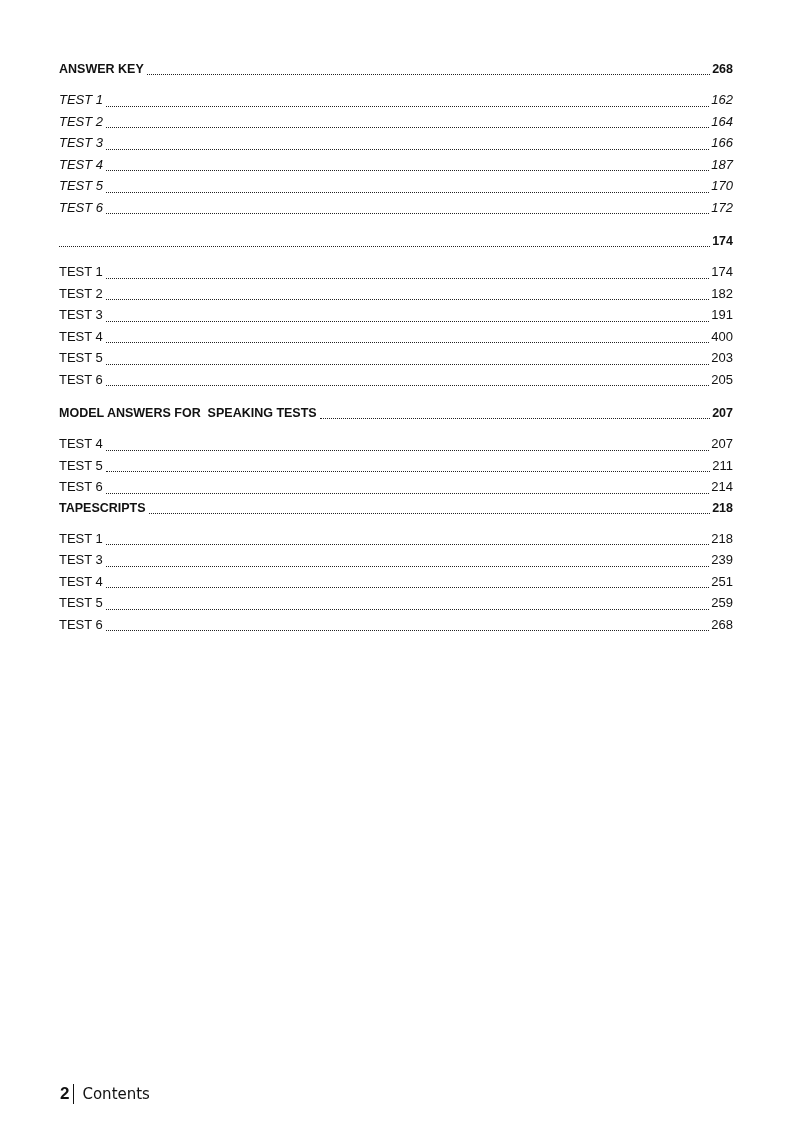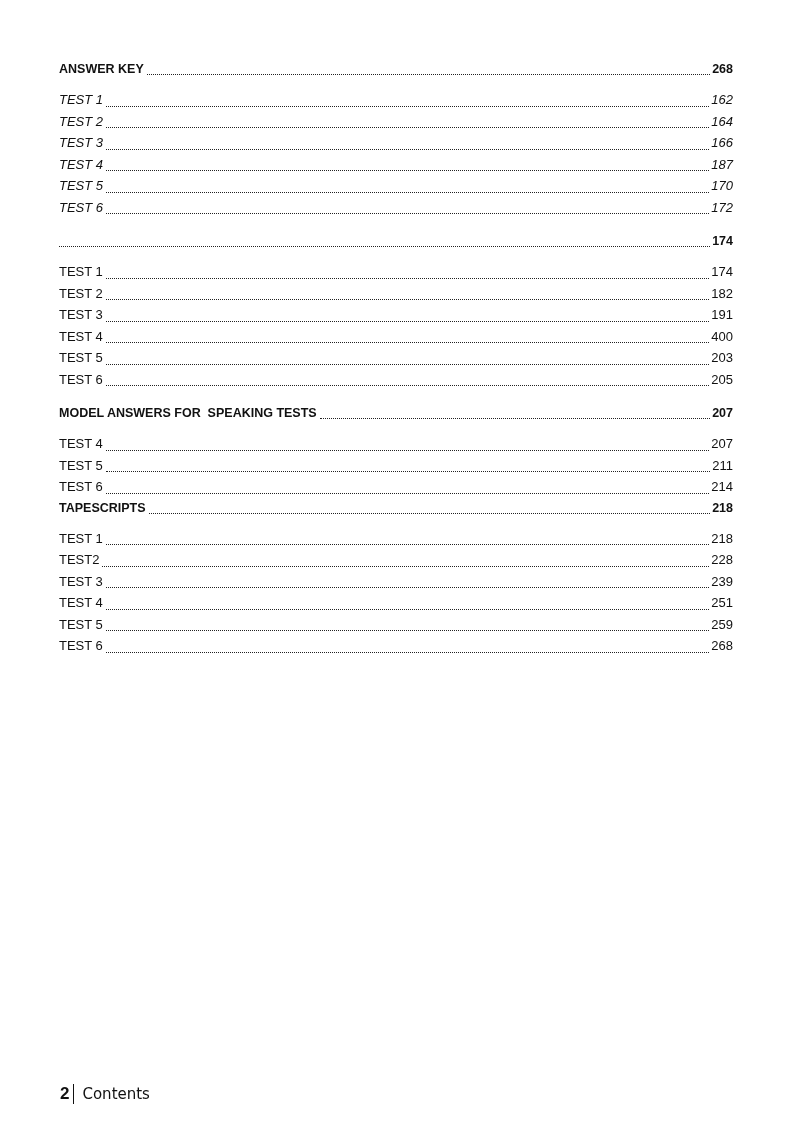--- a/index.html
+++ b/index.html
@@ -204,25 +204,20 @@
       <span class="label">TAPESCRIPTS</span>
       <span class="leader"></span>
       <span class="page">218</span>
     </div>
     <div class="row">
       <span class="label">TEST 1</span>
       <span class="leader"></span>
       <span class="page">218</span>
     </div>
     <div class="row">
-      <span class="label">TEST2</span>
-      <span class="leader"></span>
-      <span class="page">228</span>
-    </div>
-    <div class="row">
       <span class="label">TEST 3</span>
       <span class="leader"></span>
       <span class="page">239</span>
     </div>
     <div class="row">
       <span class="label">TEST 4</span>
       <span class="leader"></span>
       <span class="page">251</span>
     </div>
     <div class="row">

